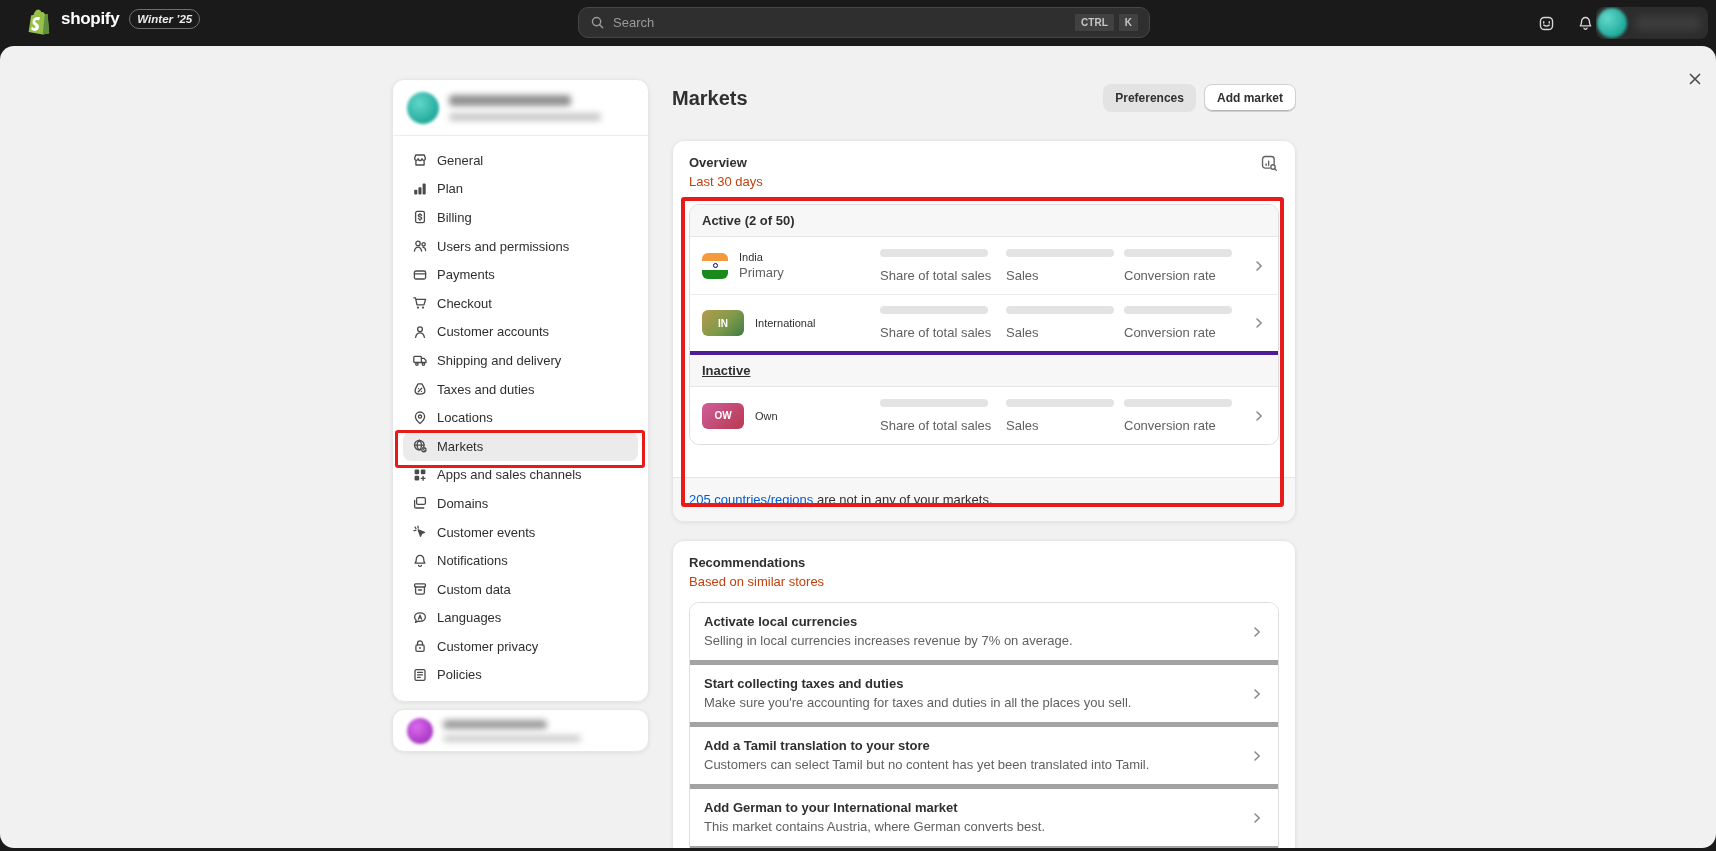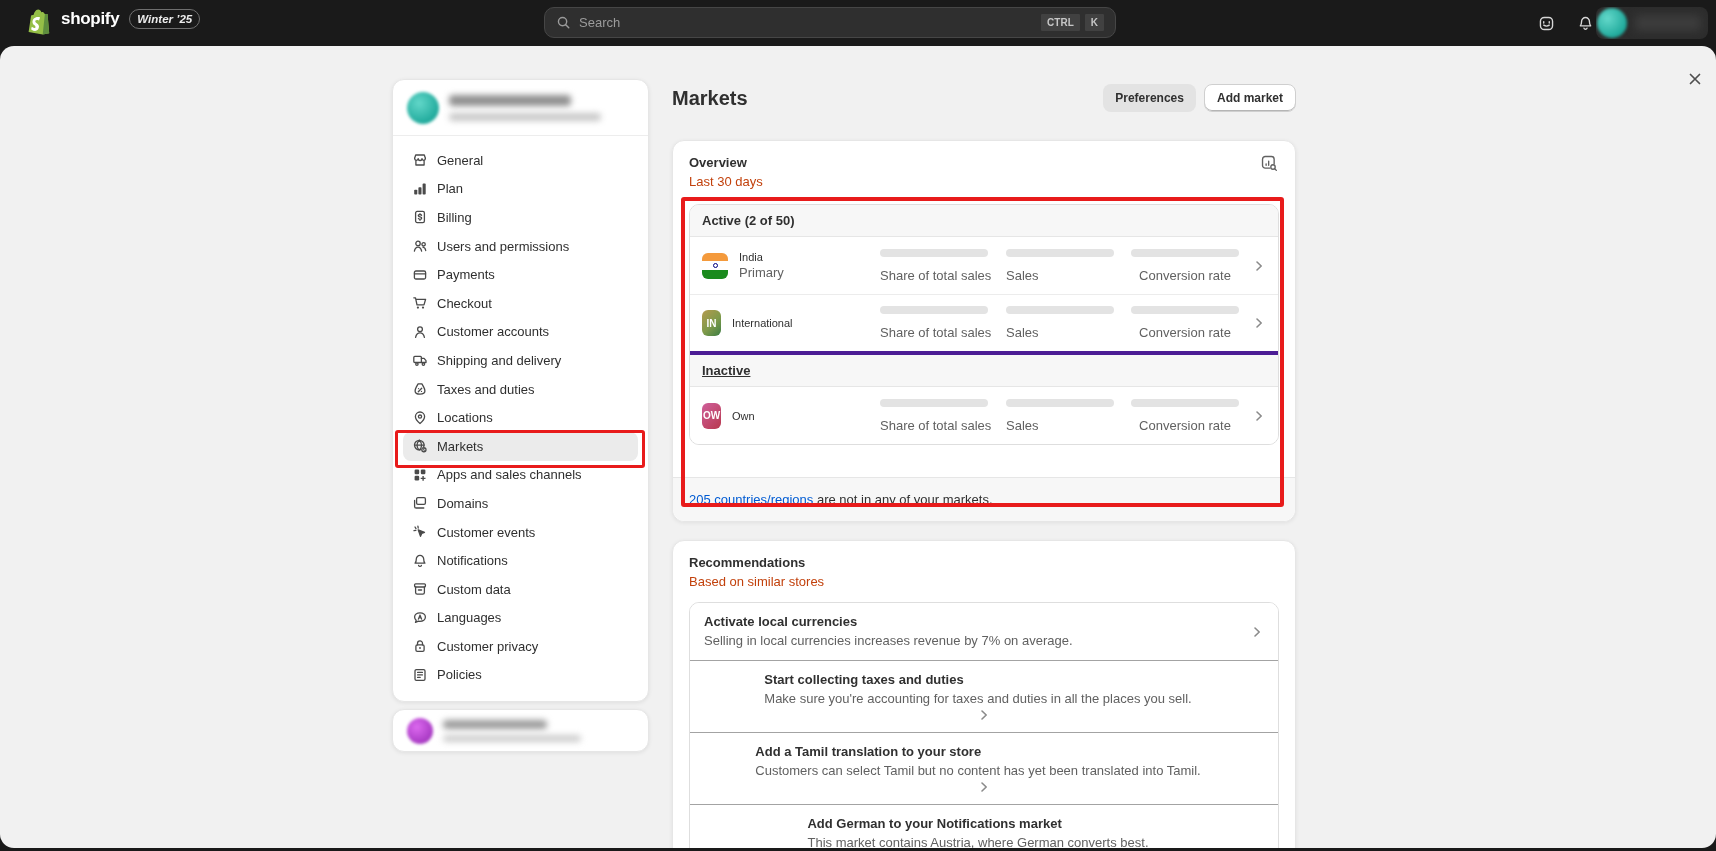--- a/index.html
+++ b/index.html
@@ -4,21 +4,21 @@
 <style>
   * { margin:0; padding:0; box-sizing:border-box; }
   html,body { width:1716px; height:851px; overflow:hidden; }
   body { background:#1a1a1a; font-family:"Liberation Sans", sans-serif; font-size:13px; color:#303030; position:relative; }
 
   
   .topbar { position:absolute; top:0; left:0; width:100%; height:46px; background:#1a1a1a; }
   .brand { position:absolute; left:26px; top:9px; display:flex; align-items:flex-start; gap:10px; }
   .wordmark { color:#fff; font-weight:700; font-size:17px; letter-spacing:-.3px; }
   .version-badge { border:1.5px solid #6f6f6f; border-radius:12px; color:#ececec; font-size:11.5px; font-weight:700; font-style:italic; padding:3px 7px; }
-  .search { position:absolute; left:544px; top:7px; width:572px; height:31px; background:#2f2f2f; border:1px solid #464646; border-radius:10px; display:flex; align-items:center; gap:8px; padding:0 11px; }
+  .search { position:absolute; left:578px; top:7px; width:572px; height:31px; background:#2f2f2f; border:1px solid #464646; border-radius:10px; display:flex; align-items:center; gap:8px; padding:0 11px; }
   .search input { flex:1; background:transparent; border:none; outline:none; color:#d7d7d7; font-size:13px; font-family:inherit; }
   .search input::placeholder { color:#9b9b9b; }
   .keycaps { display:flex; gap:5px; }
   .key { background:#414141; color:#c6c6c6; font-size:10px; font-weight:700; border-radius:1px; padding:3px 6px; min-width:18px; text-align:center; }
   .tb-icons { position:absolute; right:122px; top:0; height:46px; display:flex; align-items:center; gap:22px; }
   .tb-iconbtn { display:flex; align-items:center; justify-content:center; cursor:pointer; }
   .tb-account { position:absolute; right:8px; top:7px; width:112px; height:32px; background:#2c2c2c; border-radius:8px; overflow:hidden; display:flex; align-items:center; }
   .tb-avatar { width:30px; height:30px; border-radius:50%; margin-left:1px; background:radial-gradient(circle at 35% 35%, #63d8ca, #1ca withered 70%); background:radial-gradient(circle at 35% 35%, #63d8ca, #1fa99b 70%); filter:blur(1.5px); flex:none; }
   .tb-name-blur { width:66px; height:16px; margin-left:8px; background:#3c3c3c; border-radius:4px; filter:blur(4px); }
 
@@ -62,45 +62,45 @@
 
   .market-box { margin:13px 16px 0; border:1px solid #dedede; border-radius:10px; overflow:hidden; }
   .m-strip { background:#f7f7f7; padding:8px 12px; font-weight:700; font-size:13px; color:#303030; border-bottom:1px solid #e6e6e6; }
   .m-strip + .m-strip, .m-row + .m-strip { border-top:4px solid #4c1d95;text-decoration:underline; }
   .m-row { display:flex; align-items:center; min-height:57px; padding:10px 12px; background:#fff; }
   .m-row + .m-row { border-top:1px solid #ececec; }
   .m-ident { display:flex; align-items:center; gap:11px; flex:1; min-width:0; }
   .m-names { display:flex; flex-direction:column; gap:2px; }
   .m-name { font-size:11px; color:#303030; }
   .m-subt { font-size:13px; color:#616161; }
-  .badge { width:19px; height:26px; border-radius:6px; color:#fff; font-size:10px; font-weight:700; display:flex; align-items:center; justify-content:center; flex:none; }
+  .badge { width:42px; height:26px; border-radius:6px; color:#fff; font-size:10px; font-weight:700; display:flex; align-items:center; justify-content:center; flex:none; }
   .badge-IN { background:linear-gradient(135deg,#b59a4e 0%,#7f9a4a 55%,#3c7d44 100%); }
   .badge-OW { background:linear-gradient(135deg,#cf5f9b 0%,#b8394e 100%); }
   .flag-india { width:26px; height:26px; border-radius:6px; overflow:hidden; display:flex; flex-direction:column; flex:none; box-shadow:inset 0 0 0 1px rgba(0,0,0,.08); }
   .flag-india .fo { flex:1; background:#f49a3c; }
   .flag-india .fw { flex:1; background:#fff; display:flex; align-items:center; justify-content:center; }
   .flag-india .fg { flex:1; background:#1a8a1d; }
   .chakra { width:5px; height:5px; border-radius:50%; border:1.2px solid #000080; display:block; }
   .metric { display:flex; flex-direction:column; flex:none; }
-  .metric.c1 { width:126px; } .metric.c2 { width:118px; } .metric.c3 { width:122px;align-items:center; }
+  .metric.c1 { width:126px; } .metric.c2 { width:118px; } .metric.c3 { width:122px; }
   .skeleton-bar { width:108px; height:8px; border-radius:4px; background:#e3e3e3; margin-bottom:11px; }
   .metric-label { font-size:13px; color:#616161; white-space:nowrap; }
   .m-chevron { width:20px; display:flex; justify-content:flex-end; cursor:pointer; }
   .ov-footer { position:absolute; left:0; right:0; bottom:0; background:#f7f7f7; border-top:1px solid #e6e6e6; border-radius:0 0 12px 12px; padding:14px 16px; font-size:13px; color:#303030; }
   .link { color:#005bd3; cursor:pointer; text-decoration:none; }
 
   
   .hl { position:absolute; border:4px solid #e81b1b; border-radius:3px; pointer-events:none; z-index:40; }
   .hl-sidebar { left:395px; top:384px; width:250px; height:38px; border-width:3px; }
 
   
   .rec-card { top:494px; height:420px; }
   .rec-box { margin:11px 16px 16px; border:1px solid #dedede; border-radius:10px; overflow:hidden; }
   .rec-row { display:flex; align-items:center; padding:10px 14px; min-height:56px; background:#fff; cursor:pointer; }
-  .rec-row + .rec-row { border-top:1px solid #a3a3a3;flex-direction:column; }
+  .rec-row + .rec-row { border-top:5px solid #a3a3a3; }
   .rec-text { flex:1; padding-right:12px; }
   .rec-title { font-size:13px; font-weight:700; color:#303030; line-height:18px; }
   .rec-desc { font-size:13px; color:#616161; line-height:18px; margin-top:1px; }
 
   .icn svg { display:block; }
 </style>
 </head>
 <body>
 
 <div class="topbar">
@@ -521,21 +521,21 @@
             <div class="rec-desc">Customers can select Tamil but no content has yet been translated into Tamil.</div>
           </span>
           <span class="icn">
             <svg width="14" height="14" viewBox="0 0 14 14">
               <path d="M5 3l4.2 4L5 11" fill="none" stroke="#8a8a8a" stroke-width="1.6" stroke-linecap="round" stroke-linejoin="round"></path>
             </svg>
           </span>
         </div>
         <div class="rec-row">
           <span class="rec-text">
-            <div class="rec-title">Add German to your Notifications market</div>
+            <div class="rec-title">Add German to your International market</div>
             <div class="rec-desc">This market contains Austria, where German converts best.</div>
           </span>
           <span class="icn">
             <svg width="14" height="14" viewBox="0 0 14 14">
               <path d="M5 3l4.2 4L5 11" fill="none" stroke="#8a8a8a" stroke-width="1.6" stroke-linecap="round" stroke-linejoin="round"></path>
             </svg>
           </span>
         </div>
         <div class="rec-row"></div>
       </div>

